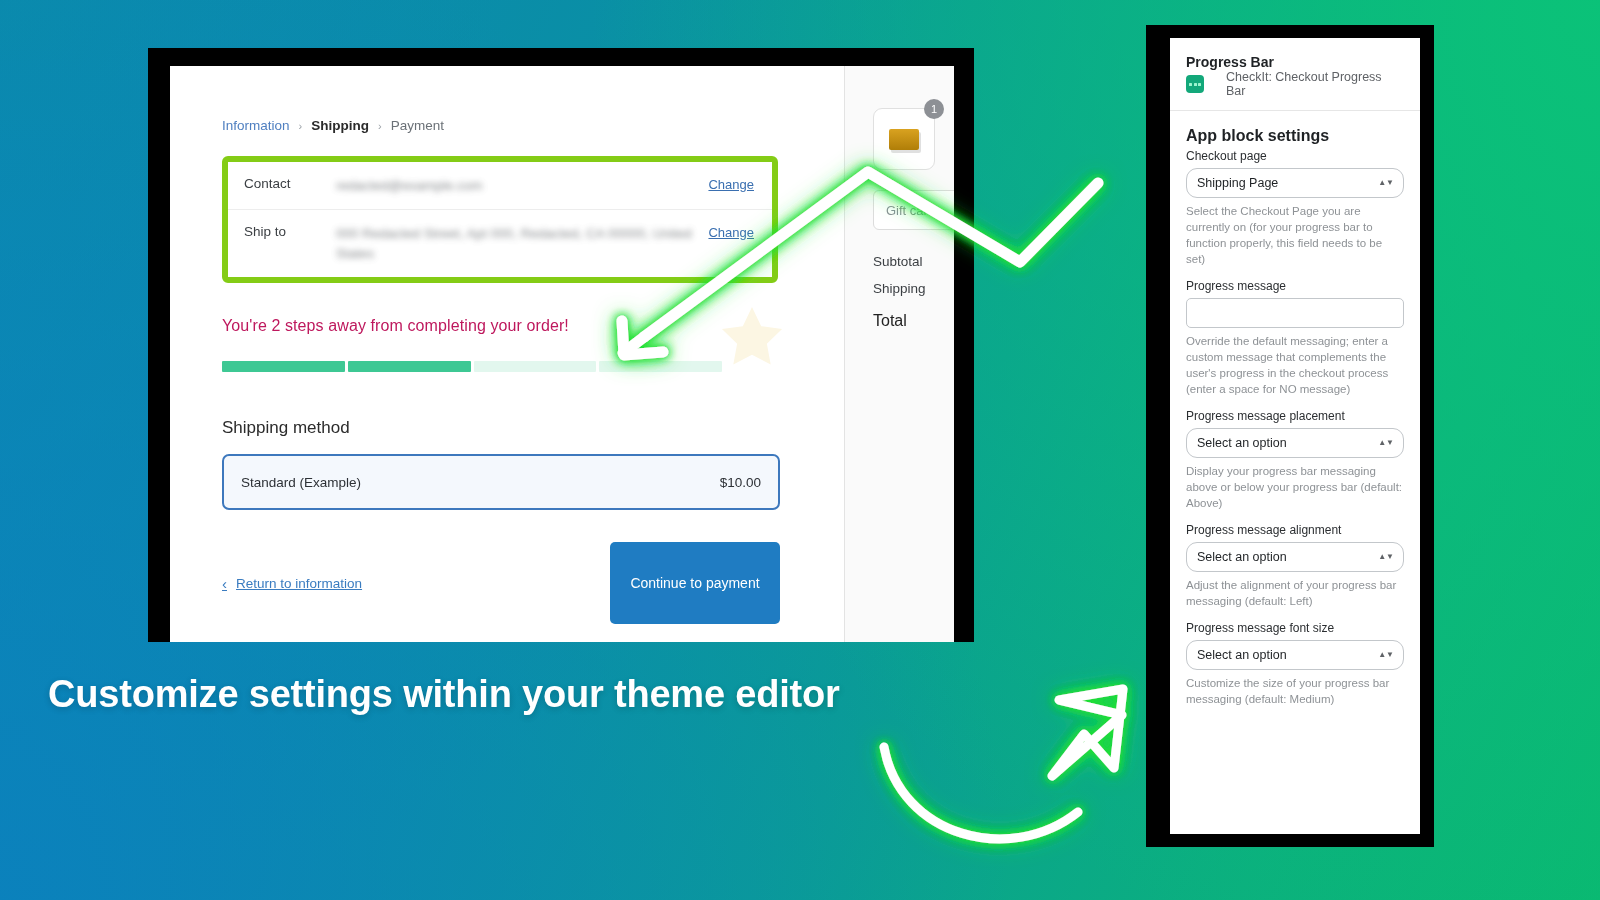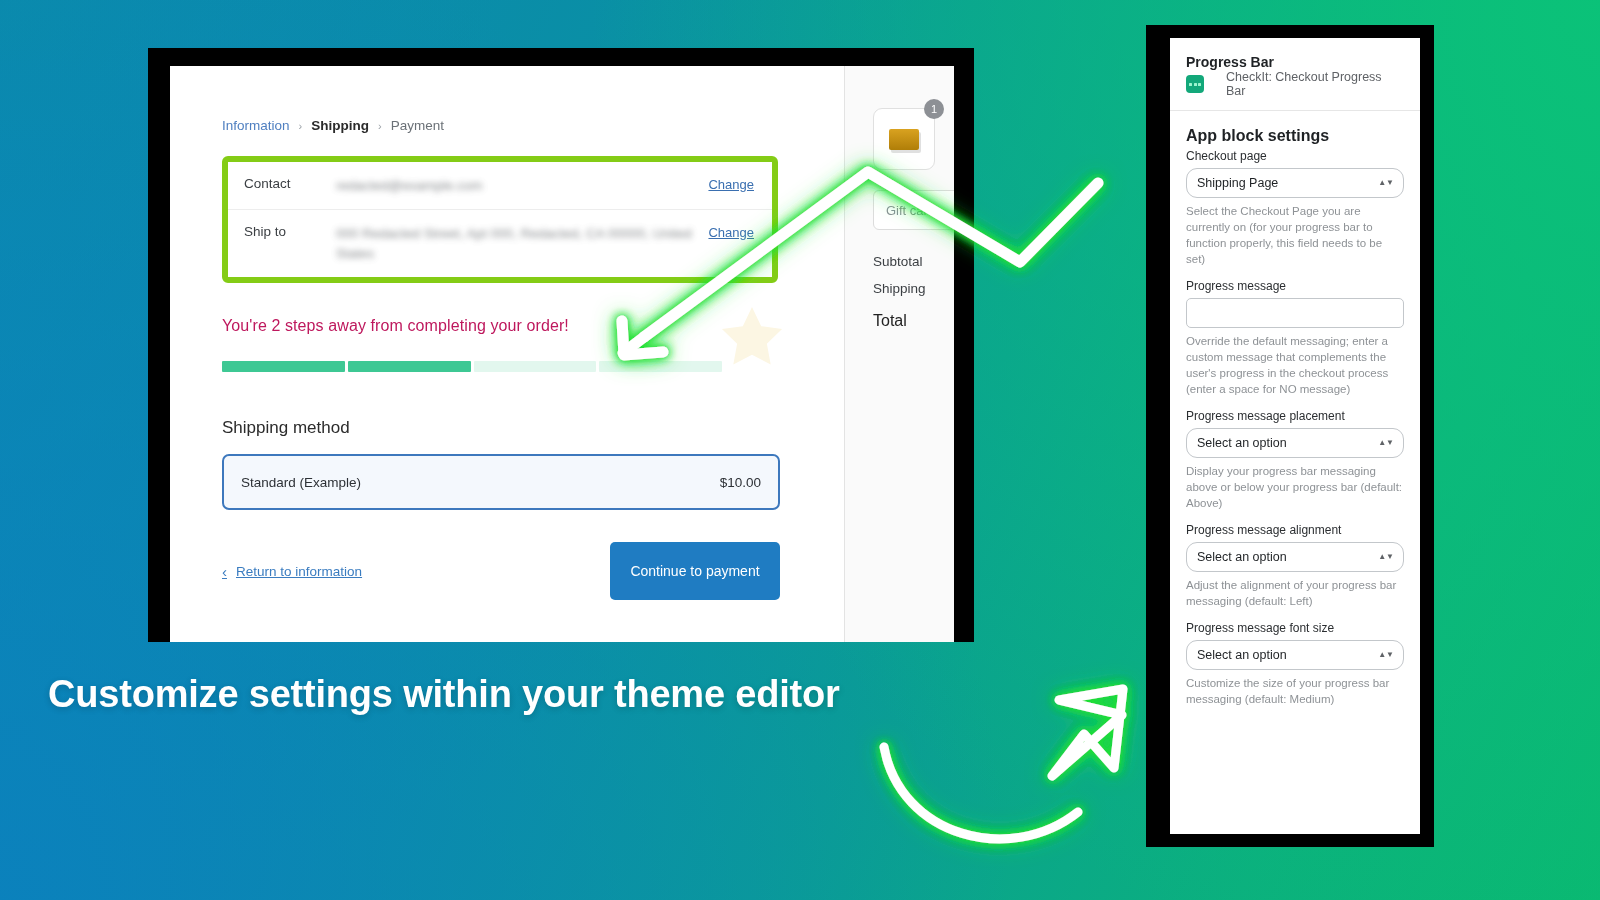--- a/index.html
+++ b/index.html
@@ -112,21 +112,21 @@
   .ship-actions {
     margin-top: 32px;
     width: 558px;
     display: flex; align-items: center; justify-content: space-between;
   }
   .return-link { display: flex; align-items: center; gap: 9px; font-size: 13.5px; color: #3a7cc0; }
   .return-chevron { font-size: 15px; color: #3a7cc0; }
   .continue-btn {
     background: #1f7cc2; color: #fff;
     border: 0; border-radius: 5px;
-    width: 170px; height: 58px;
+    width: 170px; height: 82px;
     font-size: 14px; font-family: inherit;
     cursor: pointer;
   }
 
   
   .thumb-wrap { position: relative; width: 62px; height: 62px; margin-top: 8px; }
   .thumb {
     width: 62px; height: 62px;
     border: 1px solid #e0e0e0; border-radius: 9px;
     background: #fff;

